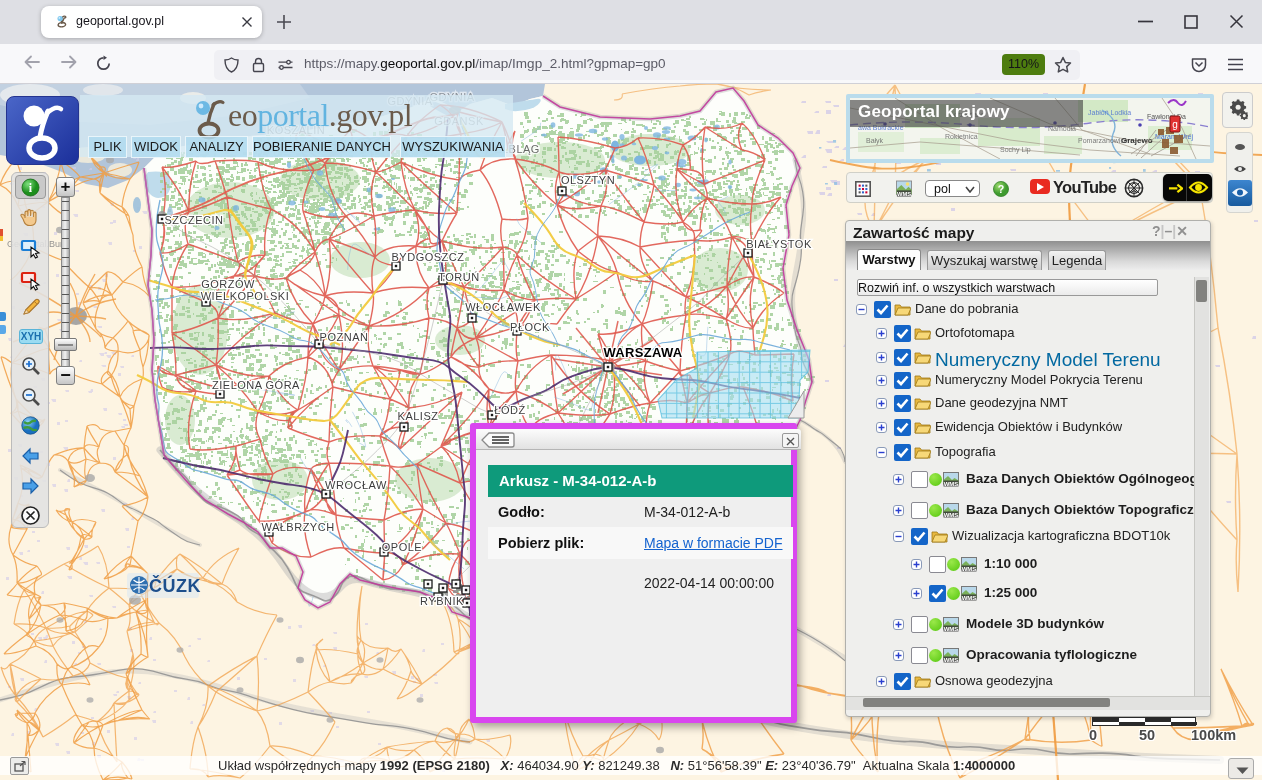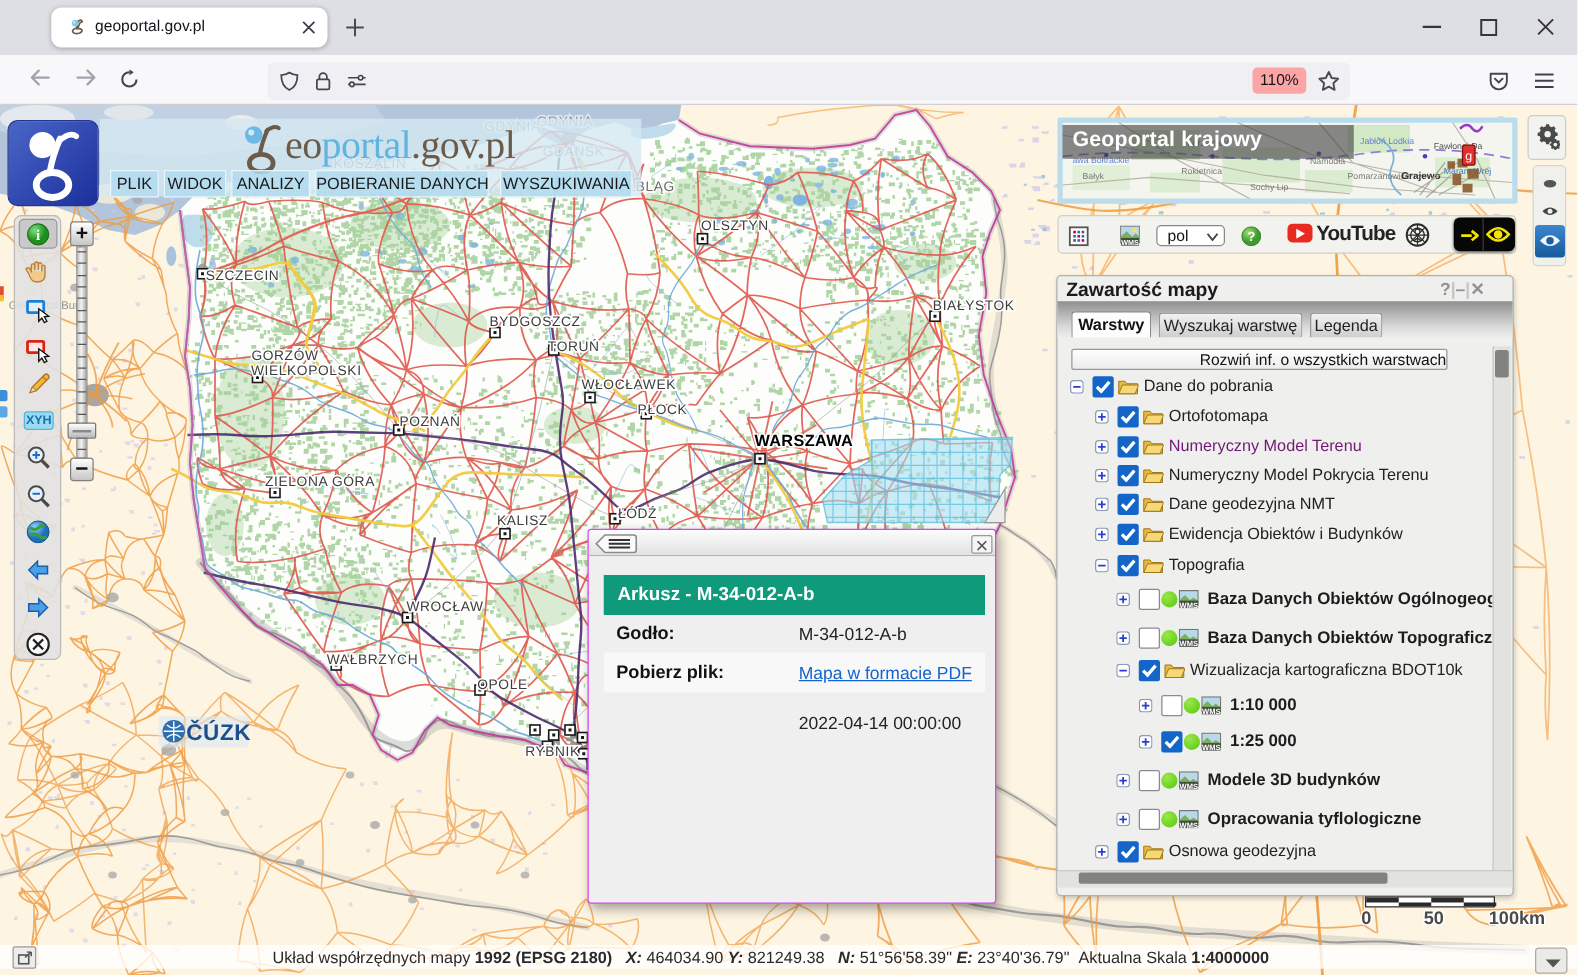--- a/index.html
+++ b/index.html
@@ -451,21 +451,22 @@
       </svg>
    <svg class="abs" style="left:38px;top:7px" width="13" height="16" viewBox="0 0 13 16">
         <rect x="1.5" y="6.5" width="10" height="8" rx="1.2" fill="none" stroke="#45444e" stroke-width="1.4"></rect>
         <path d="M3.5 6.5 V4.5 a3 3 0 0 1 6 0 V6.5" fill="none" stroke="#45444e" stroke-width="1.4"></path>
       </svg>
    <svg class="abs" style="left:64px;top:9px" width="15" height="12" viewBox="0 0 15 12">
         <circle cx="3.5" cy="8.5" r="1.8" fill="none" stroke="#45444e" stroke-width="1.3"></circle>
         <path d="M0.5 3.2 H9 M12 3.2 H14.5 M0.5 8.5 H1.7 M5.3 8.5 H14.5" stroke="#45444e" stroke-width="1.3"></path>
         <circle cx="10.5" cy="3.2" r="1.8" fill="none" stroke="#45444e" stroke-width="1.3"></circle>
       </svg>
-   <div class="abs" style="left:788px;top:4px;width:43px;height:21px;background:#fca5a5;border-radius:4px;font-size:12.5px;color:#15141a;text-align:center;line-height:21px">110%</div>
+   <div class="abs" style="left:90px;top:6px;font-size:13.5px;color:#5b5b66;white-space:nowrap">https://mapy.<span style="color:#0c0c0d">geoportal.gov.pl</span>/imap/Imgp_2.html?gpmap=gp0</div>
+   <div class="abs" style="left:788px;top:4px;width:43px;height:21px;background:#4d7c0f;border-radius:4px;font-size:12.5px;color:#15141a;text-align:center;line-height:21px">110%</div>
    <svg class="abs" style="left:840px;top:6px" width="18" height="18" viewBox="0 0 18 18">
         <path d="M9 1.5 11.3 6.4 16.5 7 12.7 10.6 13.7 15.9 9 13.3 4.3 15.9 5.3 10.6 1.5 7 6.7 6.4 Z" fill="none" stroke="#4a4a52" stroke-width="1.5" stroke-linejoin="round"></path>
       </svg>
  </div>
  <svg class="abs" style="left:1191px;top:13px" width="16" height="16" viewBox="0 0 16 16">
       <path d="M1.5 2 H14.5 V8 a6.5 6.5 0 0 1 -13 0 Z" fill="none" stroke="#45444e" stroke-width="1.5" stroke-linejoin="round"></path>
       <path d="M4.5 5.5 8 9 11.5 5.5" fill="none" stroke="#45444e" stroke-width="1.5"></path>
     </svg>
  <svg class="abs" style="left:1228px;top:14px" width="15" height="13" viewBox="0 0 15 13">
       <path d="M0 1.5 H15 M0 6.5 H15 M0 11.5 H15" stroke="#42414d" stroke-width="1.6"></path>
@@ -719,21 +720,21 @@
     </svg>
 </div>
 
 <div class="abs" style="left:845px;top:220px;width:366px;height:497px;background:#efefed;border:1px solid #b0b0ac;border-radius:4px;box-shadow:1px 2px 4px rgba(0,0,0,.18)"></div>
 <div class="abs" style="left:853px;top:224px;font-size:15.5px;font-weight:bold;color:#1b1b1b">Zawartość mapy</div>
 <div class="abs" style="left:1152px;top:223px;font-size:14px;color:#909090;font-weight:bold">?<span style="color:#c5c5c5">|</span>–<span style="color:#c5c5c5">|</span>✕</div>
 <div class="abs" style="left:846px;top:241px;width:364px;height:29px;background:linear-gradient(#8f8f8f,#d9d9d9 70%,#ededed)"></div>
 <div class="abs" style="left:857px;top:249px;width:64px;height:21px;background:#fdfdfd;border:1px solid #888;border-bottom:none;border-radius:3px 3px 0 0;font-size:13px;font-weight:bold;color:#111;text-align:center;line-height:20px">Warstwy</div>
 <div class="abs" style="left:927px;top:250px;width:115px;height:20px;background:linear-gradient(#f2f2f2,#cecece);border:1px solid #999;border-bottom:none;border-radius:3px 3px 0 0;font-size:13px;color:#222;text-align:center;line-height:19px">Wyszukaj warstwę</div>
 <div class="abs" style="left:1048px;top:250px;width:58px;height:20px;background:linear-gradient(#f2f2f2,#cecece);border:1px solid #999;border-bottom:none;border-radius:3px 3px 0 0;font-size:13px;color:#222;text-align:center;line-height:19px">Legenda</div>
-<div class="abs" style="left:857px;top:279px;width:301px;height:17px;background:linear-gradient(#ffffff,#ebebeb);border:1px solid #999;border-radius:2px;font-size:12.5px;color:#111;text-align:right;line-height:16px">Rozwiń inf. o wszystkich warstwach</div>
+<div class="abs" style="left:857px;top:279px;width:301px;height:17px;background:linear-gradient(#ffffff,#ebebeb);border:1px solid #999;border-radius:2px;font-size:12.5px;color:#111;text-align:left;line-height:16px">Rozwiń inf. o wszystkich warstwach</div>
 <svg class="abs" style="left:856px;top:304px" width="11" height="11" viewBox="0 0 11 11">
     <rect x="0.5" y="0.5" width="10" height="10" rx="2.5" fill="#fff" stroke="#8a9ab8" stroke-width="1"></rect>
     <path d="M2.5 5.5 H8.5" stroke="#2a3fd0" stroke-width="1.4"></path>
   </svg>
 <div class="abs" style="left:874px;top:301px;width:17px;height:17px;background:#1465c8;border-radius:2px">
     <svg class="abs" style="left:2px;top:3px" width="13" height="11" viewBox="0 0 13 11">
       <path d="M1.5 5.5 L5 9 L11.5 1.5" fill="none" stroke="#fff" stroke-width="2.6"></path>
     </svg>
   </div>
 <svg class="abs" style="left:894px;top:302px" width="17" height="14" viewBox="0 0 17 14">
@@ -761,21 +762,21 @@
   </svg>
 <div class="abs" style="left:894px;top:349px;width:17px;height:17px;background:#1465c8;border-radius:2px">
     <svg class="abs" style="left:2px;top:3px" width="13" height="11" viewBox="0 0 13 11">
       <path d="M1.5 5.5 L5 9 L11.5 1.5" fill="none" stroke="#fff" stroke-width="2.6"></path>
     </svg>
   </div>
 <svg class="abs" style="left:914px;top:350px" width="17" height="14" viewBox="0 0 17 14">
     <path d="M1 3 h5 l1.5 2 H16 v8 H1 Z" fill="#e8b840" stroke="#a07818" stroke-width="0.8"></path>
     <path d="M1 13 L4 6 H17 L14 13 Z" fill="#f7d878" stroke="#a07818" stroke-width="0.8"></path>
   </svg>
-<div class="abs" style="left:935px;top:349px;font-size:13px;color:#701a75;white-space:nowrap">Numeryczny Model Terenu</div>
+<div class="abs" style="left:935px;top:349px;font-size:19px;color:#0369a1;white-space:nowrap">Numeryczny Model Terenu</div>
 <svg class="abs" style="left:876px;top:375px" width="11" height="11" viewBox="0 0 11 11">
     <rect x="0.5" y="0.5" width="10" height="10" rx="2.5" fill="#fff" stroke="#8a9ab8" stroke-width="1"></rect>
     <path d="M2.5 5.5 H8.5 M5.5 2.5 V8.5" stroke="#2a3fd0" stroke-width="1.4"></path>
   </svg>
 <div class="abs" style="left:894px;top:372px;width:17px;height:17px;background:#1465c8;border-radius:2px">
     <svg class="abs" style="left:2px;top:3px" width="13" height="11" viewBox="0 0 13 11">
       <path d="M1.5 5.5 L5 9 L11.5 1.5" fill="none" stroke="#fff" stroke-width="2.6"></path>
     </svg>
   </div>
 <svg class="abs" style="left:914px;top:373px" width="17" height="14" viewBox="0 0 17 14">
@@ -933,21 +934,21 @@
 <svg class="abs" style="left:914px;top:674px" width="17" height="14" viewBox="0 0 17 14">
     <path d="M1 3 h5 l1.5 2 H16 v8 H1 Z" fill="#e8b840" stroke="#a07818" stroke-width="0.8"></path>
     <path d="M1 13 L4 6 H17 L14 13 Z" fill="#f7d878" stroke="#a07818" stroke-width="0.8"></path>
   </svg>
 <div class="abs" style="left:935px;top:673px;font-size:13px;color:#222;white-space:nowrap">Osnowa geodezyjna</div>
 <div class="abs" style="left:1194px;top:277px;width:15px;height:419px;background:#e2e2e0;border-left:1px solid #c8c8c4"></div>
 <div class="abs" style="left:1196px;top:280px;width:11px;height:22px;background:#82827f;border-radius:2px"></div>
 <div class="abs" style="left:846px;top:696px;width:364px;height:14px;background:#e2e2e0;border-top:1px solid #c8c8c4"></div>
 <div class="abs" style="left:863px;top:698px;width:247px;height:9px;background:#82827f;border-radius:2px"></div>
 
-<div class="abs" style="left:470px;top:423px;width:327px;height:300px;background:#efefef;border:1px solid #d946ef;border-radius:3px;box-shadow:3px 4px 9px rgba(0,0,0,.35)">
+<div class="abs" style="left:470px;top:423px;width:327px;height:300px;background:#efefef;border:6px solid #d946ef;border-radius:3px;box-shadow:3px 4px 9px rgba(0,0,0,.35)">
  <div class="abs" style="left:0;top:0;width:325px;height:21px;background:linear-gradient(#fcfcfc,#e2e2e2);border-bottom:1px solid #b5b5b5;border-radius:3px 3px 0 0"></div>
  <svg class="abs" style="left:5px;top:3px" width="34" height="16" viewBox="0 0 34 16">
       <path d="M8 1 H31 a2 2 0 0 1 2 2 V13 a2 2 0 0 1 -2 2 H8 L1 8 Z" fill="#fafafa" stroke="#8a8a8a" stroke-width="1.3"></path>
       <path d="M11 5 H28 M11 8 H28 M11 11 H28" stroke="#333" stroke-width="1.7"></path>
     </svg>
  <div class="abs" style="left:306px;top:4px;width:17px;height:15px;background:#f5f5f5;border:1px solid #999;border-radius:2px">
       <svg class="abs" style="left:3px;top:2.5px" width="9" height="9" viewBox="0 0 9 9">
         <path d="M1 1 L8 8 M8 1 L1 8" stroke="#555" stroke-width="1.4"></path>
       </svg>
     </div>

